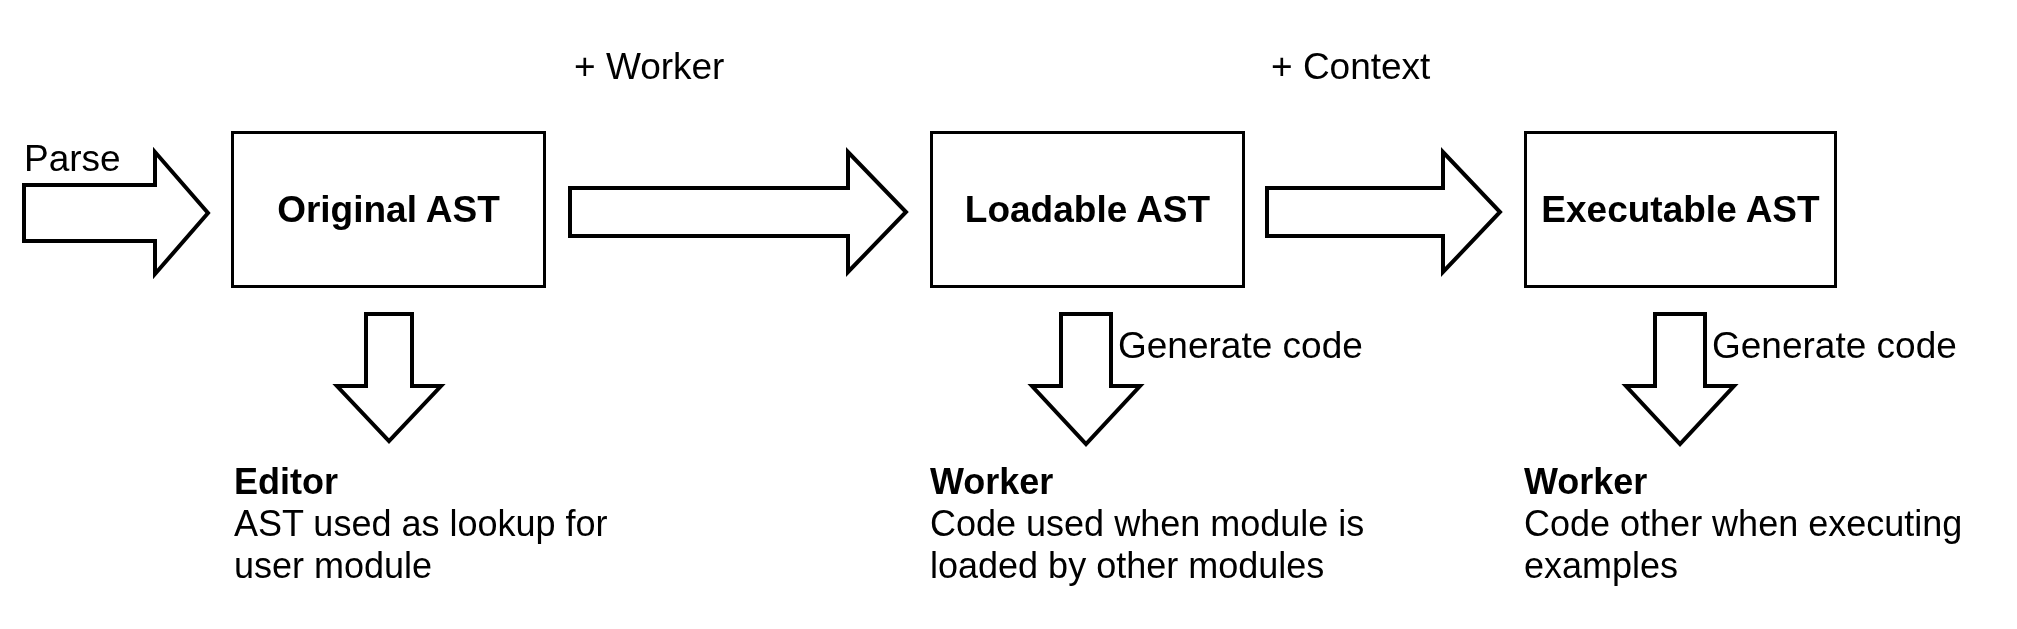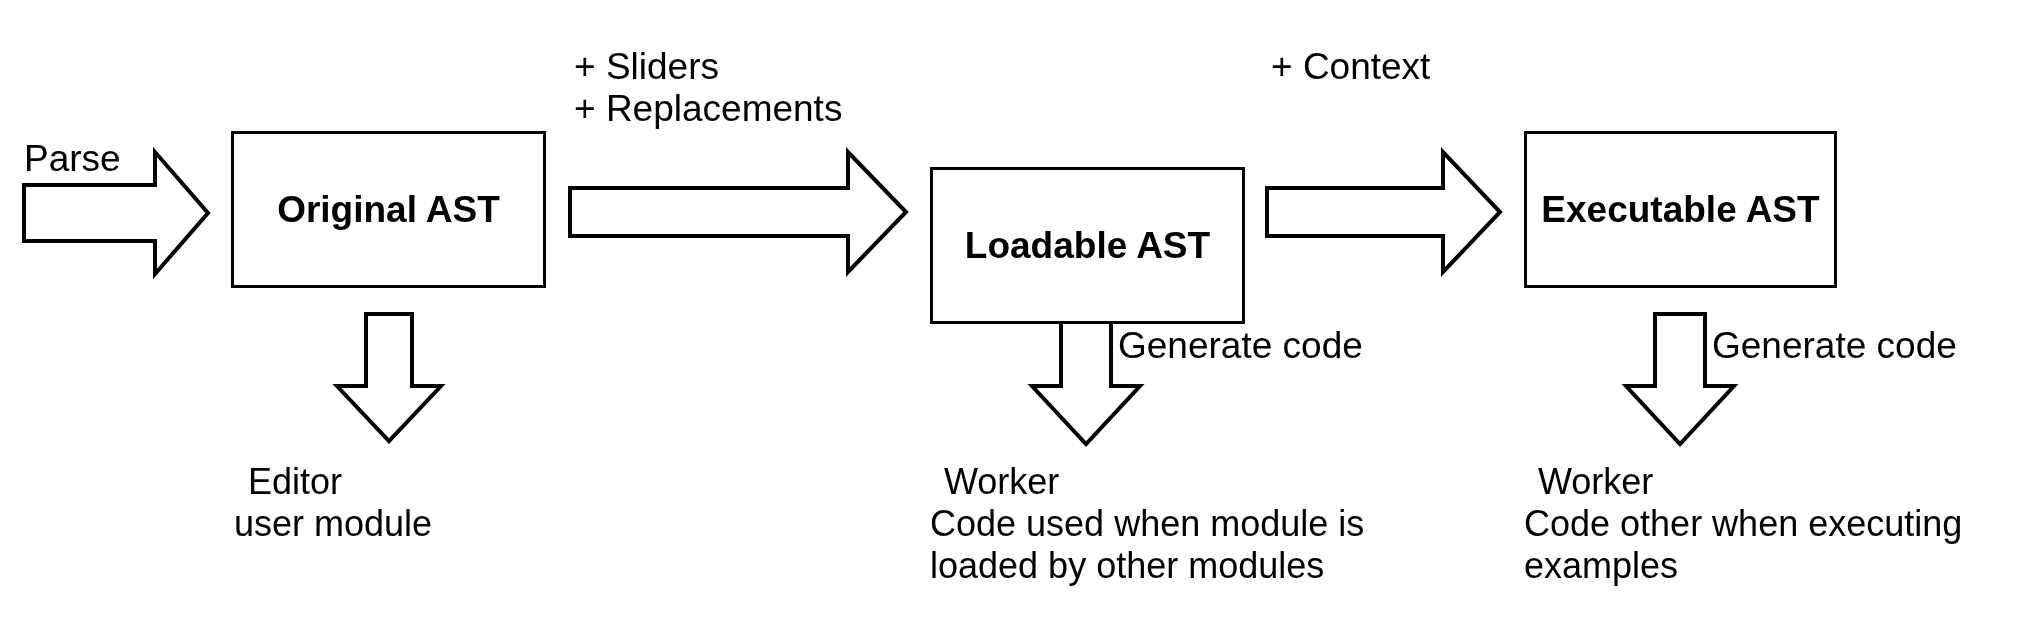--- a/index.html
+++ b/index.html
@@ -51,23 +51,22 @@
     font-size: 37px;
     line-height: 42px;
     white-space: nowrap;
   }
   .caption {
     position: absolute;
     font-size: 36px;
     line-height: 42px;
   }
   .caption-title {
-    font-weight: normal;
+    font-weight: bold;
     display: block;
-    margin-left: 14px;
   }
   .caption-line {
     display: block;
     font-weight: normal;
     white-space: nowrap;
   }
   .bullet-line {
     display: block;
   }
 </style>
@@ -88,45 +87,45 @@
 
     <polygon points="1061,314 1111,314 1111,386 1140,386 1086,444 1032,386 1061,386" fill="#ffffff" stroke="#000000" stroke-width="4" stroke-linejoin="miter"></polygon>
 
     <polygon points="1655,314 1705,314 1705,386 1734,386 1680,444 1626,386 1655,386" fill="#ffffff" stroke="#000000" stroke-width="4" stroke-linejoin="miter"></polygon>
   </svg>
 
   <div class="node-box" style="left:231px; top:131px; width:315px; height:157px;">
     <span class="node-label">Original AST</span>
   </div>
 
-  <div class="node-box" style="left:930px; top:131px; width:315px; height:157px;margin-top:36px;">
+  <div class="node-box" style="left:930px; top:131px; width:315px; height:157px;">
     <span class="node-label">Loadable AST</span>
   </div>
 
   <div class="node-box" style="left:1524px; top:131px; width:313px; height:157px;">
     <span class="node-label">Executable AST</span>
   </div>
 
   <div class="plain-label" style="left:24px; top:138px;">Parse</div>
 
   <div class="text-block" style="left:574px; top:46px;">
-    <span class="bullet-line">+ Sliders</span>
-    <span class="bullet-line">+ Replacements</span>
+    <span class="bullet-line">+ Worker</span>
   </div>
 
   <div class="text-block" style="left:1271px; top:46px;">
     <span class="bullet-line">+ Context</span>
   </div>
 
   <div class="plain-label" style="left:1118px; top:325px;">Generate code</div>
 
   <div class="plain-label" style="left:1712px; top:325px;">Generate code</div>
 
   <div class="caption" style="left:234px; top:461px;">
     <span class="caption-title">Editor</span>
+    <span class="caption-line">AST used as lookup for</span>
     <span class="caption-line">user module</span>
   </div>
 
   <div class="caption" style="left:930px; top:461px;">
     <span class="caption-title">Worker</span>
     <span class="caption-line">Code used when module is</span>
     <span class="caption-line">loaded by other modules</span>
   </div>
 
   <div class="caption" style="left:1524px; top:461px;">

